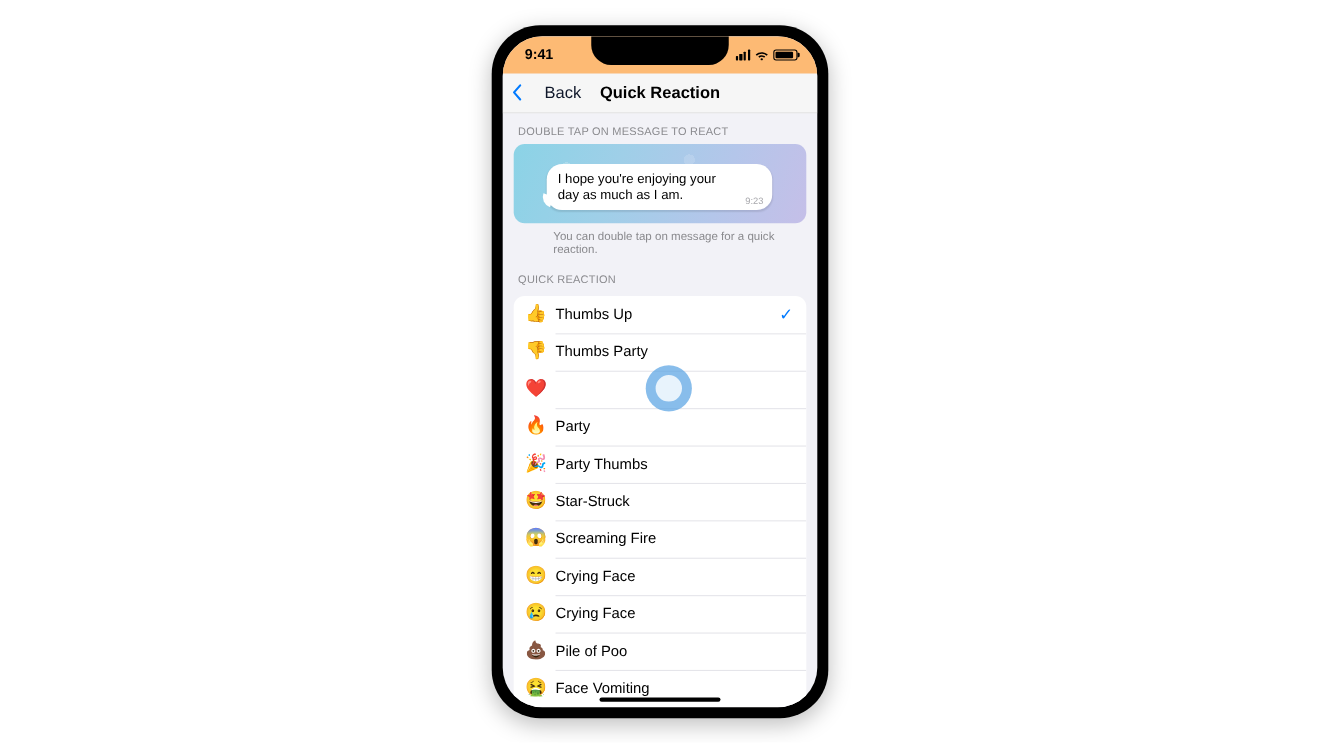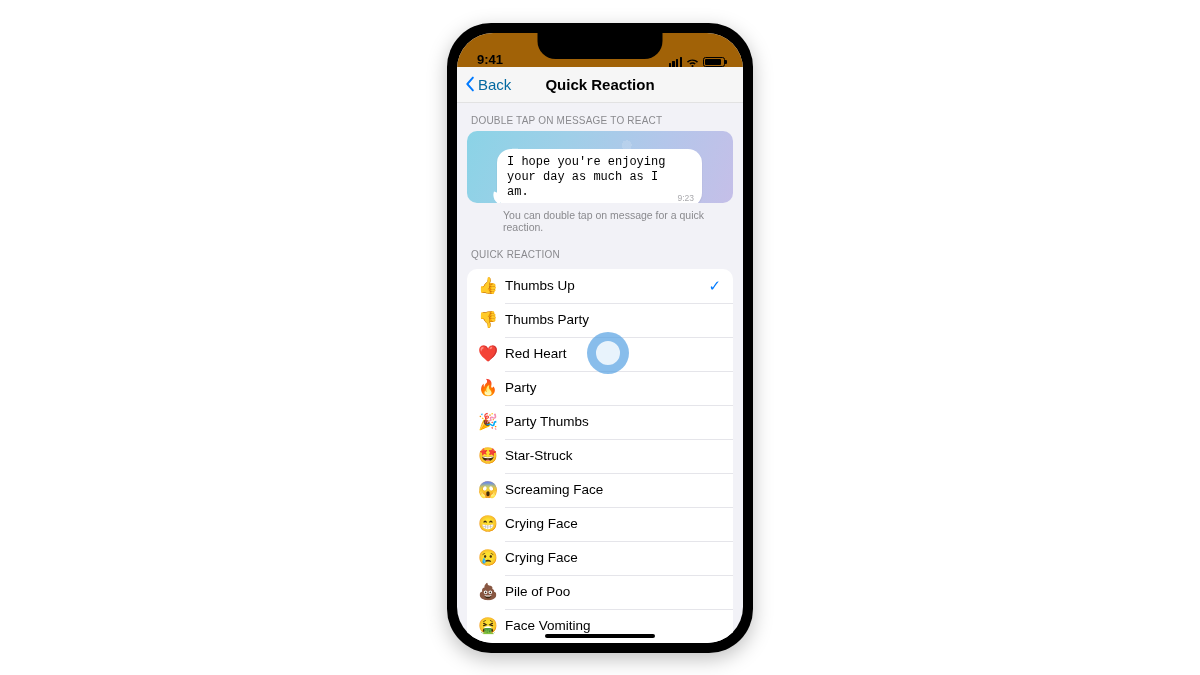--- a/index.html
+++ b/index.html
@@ -4,46 +4,46 @@
 <style>
   * { box-sizing: border-box; margin: 0; padding: 0; }
   html, body { width: 1200px; height: 675px; background: #fff; font-family: -apple-system, "Helvetica Neue", Arial, sans-serif; }
   .stage { width: 1200px; height: 675px; display: flex; align-items: center; justify-content: center; position: relative; }
 
   .phone { width: 306px; height: 630px; background: #000; border-radius: 44px; padding: 10px; position: relative; box-shadow: 0 6px 20px rgba(0,0,0,.25); }
   .screen { width: 100%; height: 100%; background: #f2f2f7; border-radius: 36px; overflow: hidden; position: relative; }
 
   .notch { position: absolute; top: 0; left: 50%; transform: translateX(-50%); width: 125px; height: 26px; background: #000; border-radius: 0 0 18px 18px; z-index: 50; }
 
-  .status-bar { height: 34px; display: flex; align-items: flex-end; justify-content: space-between; padding: 0 18px 0 20px; background: #a16207; }
+  .status-bar { height: 34px; display: flex; align-items: center; justify-content: space-between; padding: 0 18px 0 20px; background: #fdba74; }
   .status-time { font-size: 13px; font-weight: 600; color: #000; }
   .status-icons { display: flex; align-items: center; gap: 4px; }
   .signal { display: flex; align-items: flex-end; gap: 1.3px; height: 10px; }
   .signal span { width: 2.4px; background: #000; border-radius: .6px; }
   .signal span:nth-child(1){height:3.5px} .signal span:nth-child(2){height:5.5px} .signal span:nth-child(3){height:7.5px} .signal span:nth-child(4){height:9.5px}
   .wifi-icon svg { width: 13px; height: 10px; display:block; }
   .battery { width: 22px; height: 10px; border: 1px solid #000; border-radius: 2.5px; position: relative; }
   .battery::after { content:""; position:absolute; right:-3px; top:2.5px; width:2px; height:4px; background:#000; border-radius:0 1px 1px 0; }
   .battery .fill { position:absolute; inset:1px 3px 1px 1px; background:#000; border-radius:1px; }
 
   .nav-bar { height: 36px; background:#f6f6f6; display:flex; align-items:center; justify-content:center; position:relative; border-bottom:0.5px solid rgba(0,0,0,.08); }
-  .nav-back { position:absolute; left:8px; top:0; bottom:0; display:flex; align-items:center; color:#0369a1; font-size:15px; gap:2px; }
+  .nav-back { position:absolute; left:8px; top:0; bottom:0; display:flex; align-items:center; color:#0f172a; font-size:15px; gap:19px; }
   .nav-back svg { width:11px; height:16px; }
   .nav-title { font-size:15px; font-weight:600; color:#000; }
 
   .content { position:absolute; top:70px; bottom:0; left:0; right:0; overflow:hidden; }
 
   .sec-header { font-size:10px; letter-spacing:.2px; color:#8a8a8e; padding:12px 14px 5px; text-transform:uppercase; }
   .sec-footer { font-size:10.5px; color:#8a8a8e; padding:6px 14px 0;margin-left:32px; }
 
   .preview-card { margin:0 10px; height:72px; border-radius:10px; background:linear-gradient(110deg,#8bd3e6 0%,#9fcfe8 35%,#b4c6ea 70%,#c5bfe8 100%); position:relative; overflow:hidden; }
   .preview-card .pattern { position:absolute; inset:0; background-image: radial-gradient(circle at 18% 30%, rgba(255,255,255,.22) 5px, transparent 5px), radial-gradient(circle at 82% 72%, rgba(255,255,255,.18) 6px, transparent 6px), radial-gradient(circle at 60% 20%, rgba(255,255,255,.14) 5px, transparent 5px); }
   .msg-bubble { position:absolute; left:30px; top:18px; background:#fff; border-radius:14px; padding:6px 10px 6px 10px; max-width:205px; box-shadow:0 1px 1.5px rgba(0,0,0,.1); }
   .msg-bubble .tail { position:absolute; left:-5px; bottom:4px; width:10px; height:10px; background:#fff; border-radius:0 0 0 10px; transform:rotate(20deg); }
-  .msg-text { font-size:12px; line-height:1.28; color:#000; padding-right:22px;font-family:Liberation Mono, monospace; }
+  .msg-text { font-size:12px; line-height:1.28; color:#000; padding-right:22px; }
   .msg-time { position:absolute; right:8px; bottom:4px; font-size:8.5px; color:#a9a9ad; }
 
   .list { margin:4px 10px 0; background:#fff; border-radius:10px; overflow:hidden; }
   .row { display:flex; align-items:center; height:34px; padding:0 12px 0 10px; position:relative; }
   .row + .row::before { content:""; position:absolute; left:38px; right:0; top:0; height:0.5px; background:#e5e5ea; }
   .row .emoji { width:22px; text-align:center; font-size:16px; margin-right:6px; line-height:1; }
   .row .label { font-size:13.5px; color:#000; flex:1; }
   .row .check { color:#007aff; font-size:15px; }
 
   .tap-ring { position:absolute; width:42px; height:42px; border:9px solid rgba(59,146,222,.55); border-radius:50%; background:rgba(190,220,245,.35); pointer-events:none; z-index:60; }
@@ -106,38 +106,37 @@
               <div class="emoji">👍</div>
               <div class="label">Thumbs Up</div>
               <div class="check">✓</div>
             </div>
             <div class="row">
               <div class="emoji">👎</div>
               <div class="label">Thumbs Party</div>
             </div>
             <div class="row" style="position: relative;">
               <div class="emoji">❤️</div>
-              <div class="label">Red Heart</div>
               <div class="tap-ring" style="left: 120px; top: -5px;"></div>
             </div>
             <div class="row">
               <div class="emoji">🔥</div>
               <div class="label">Party</div>
             </div>
             <div class="row">
               <div class="emoji">🎉</div>
               <div class="label">Party Thumbs</div>
             </div>
             <div class="row">
               <div class="emoji">🤩</div>
               <div class="label">Star-Struck</div>
             </div>
             <div class="row">
               <div class="emoji">😱</div>
-              <div class="label">Screaming Face</div>
+              <div class="label">Screaming Fire</div>
             </div>
             <div class="row">
               <div class="emoji">😁</div>
               <div class="label">Crying Face</div>
             </div>
             <div class="row">
               <div class="emoji">😢</div>
               <div class="label">Crying Face</div>
             </div>
             <div class="row">

